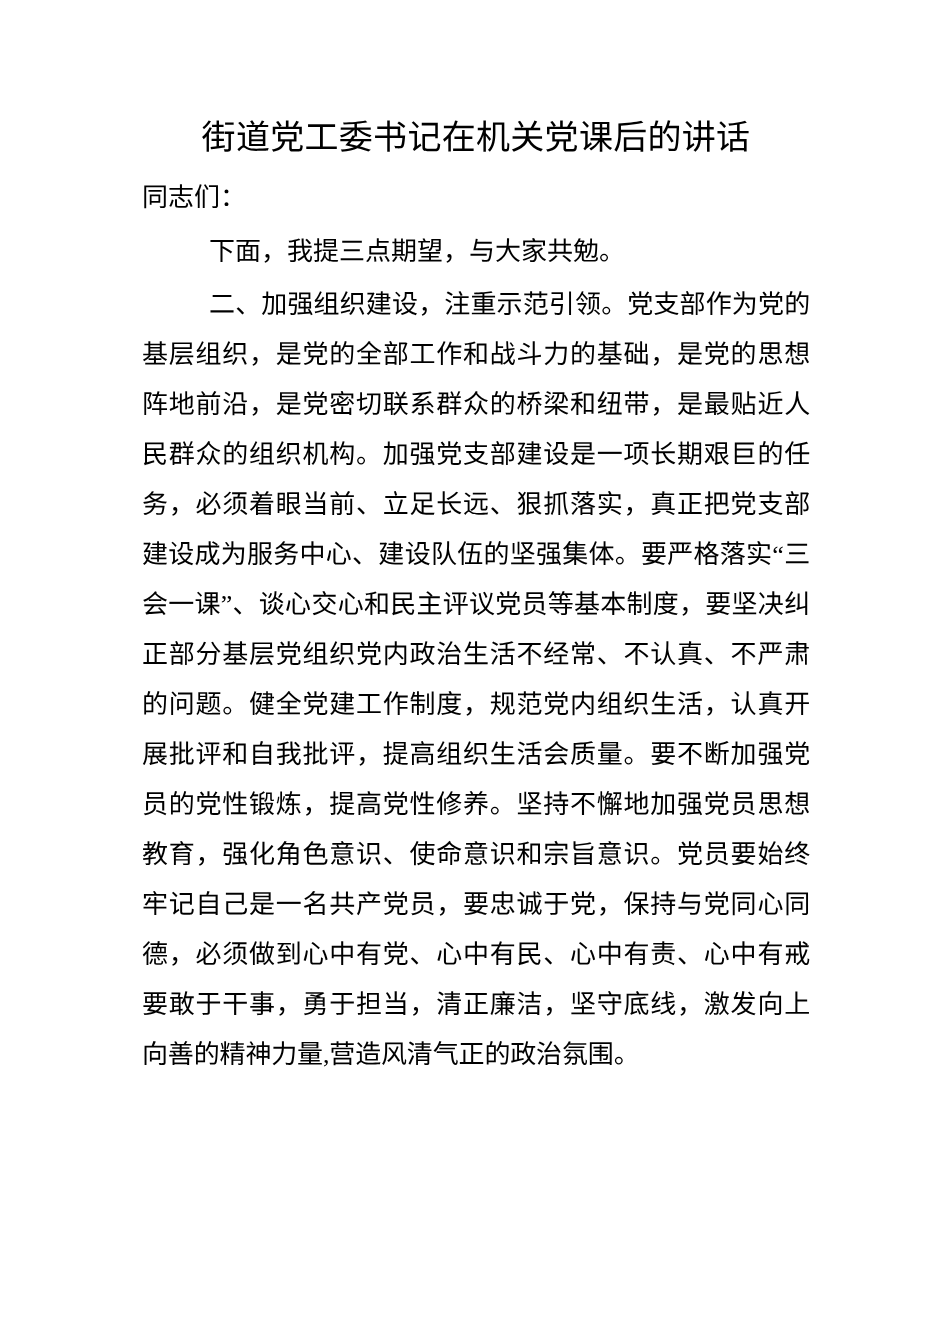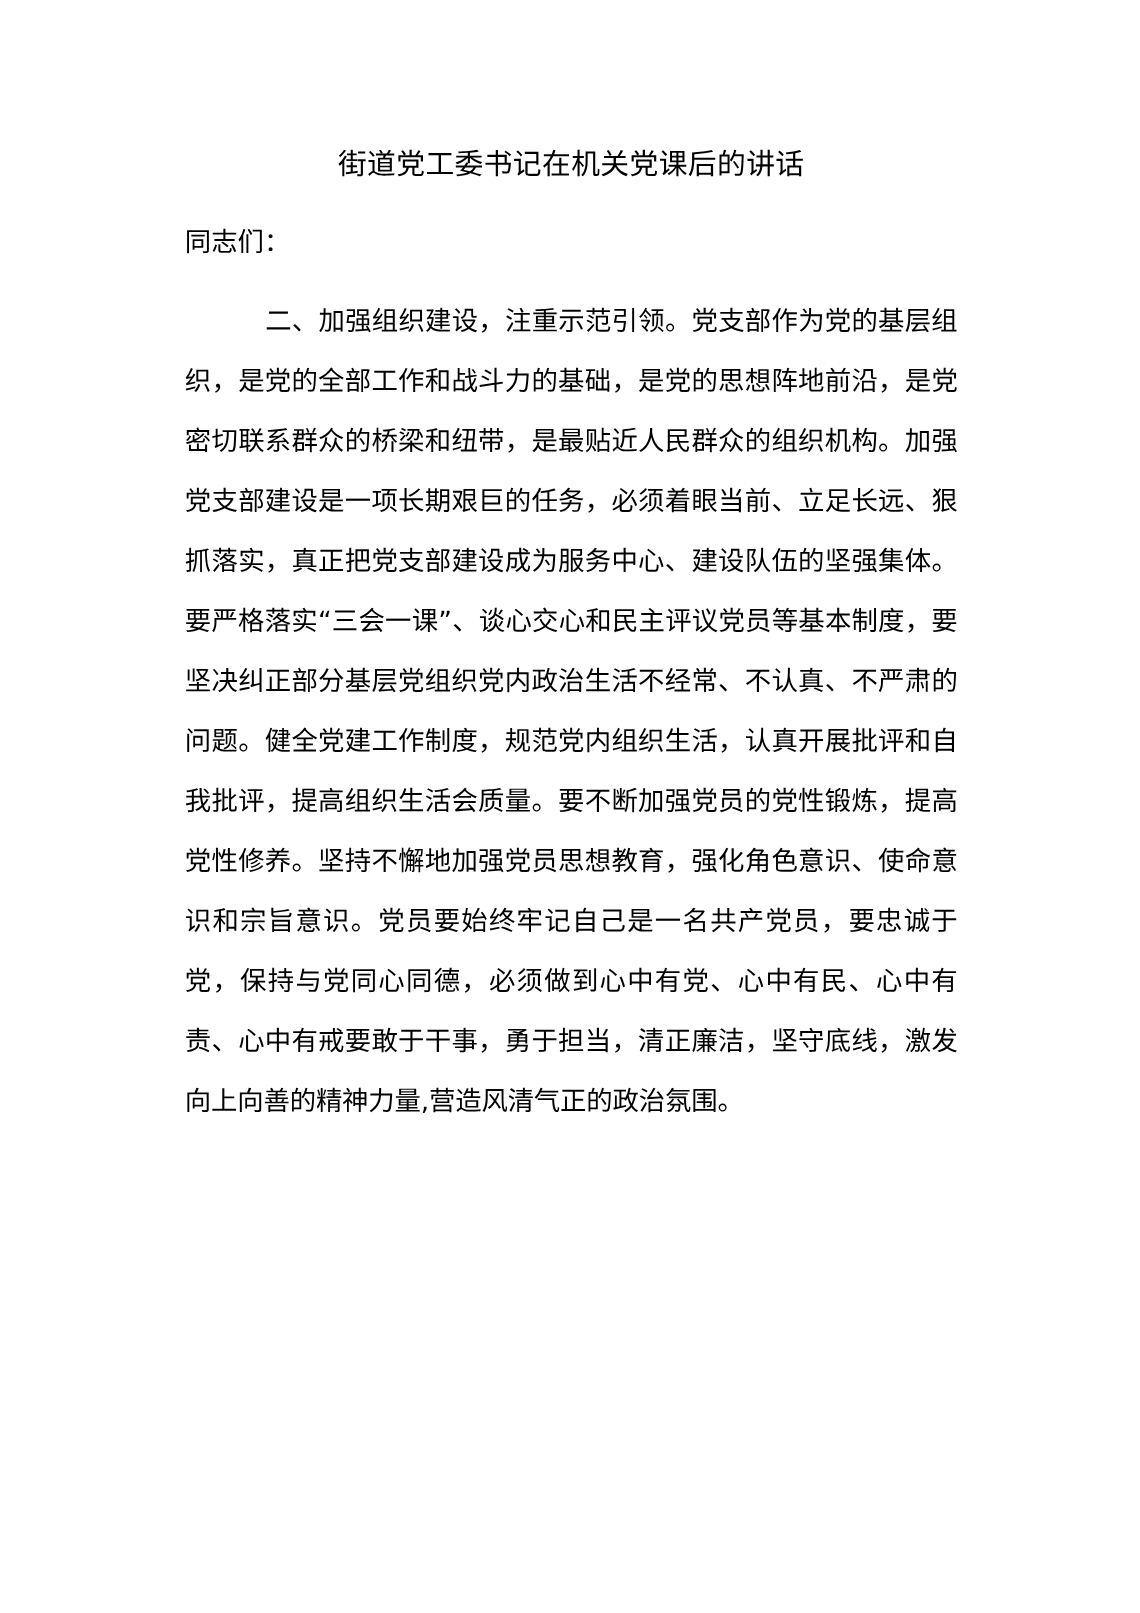--- a/index.html
+++ b/index.html
@@ -21,53 +21,55 @@
     overflow: hidden;
     box-sizing: border-box;
   }
   .doc-body {
     position: absolute;
     left: 138px;
     top: 112px;
     width: 676px;
   }
   .doc-title {
-    font-size: 24px;
+    font-size: 34px;
     line-height: 50px;
     text-align: center;
     font-weight: 400;
     letter-spacing: 0.3px;
     margin: 0 0 10px 0;
     white-space: nowrap;
   }
   .para {
-    font-size: 22px;
+    font-size: 26px;
     line-height: 50px;
     text-align: justify;
     text-justify: inter-character;
     text-align-last: left;
-    margin: 16px;
+    margin: 4px;
     letter-spacing: 0;
     word-break: break-all;
   }
   .para.indent {
     text-indent: 67px;
   }
   .para.tight {
     letter-spacing: -0.15px;
+    font-family: Liberation Serif, serif;
   }
 </style>
 </head>
 <body>
 
 <div class="page">
   <div class="doc-body">
 
     <h1 class="doc-title">街道党工委书记在机关党课后的讲话</h1>
 
     <p class="para">同志们：</p>
 
+    <p class="para indent">下面，我提三点期望，与大家共勉。</p>
 
     <p class="para indent tight">二、加强组织建设，注重示范引领。党支部作为党的基层组织，是党的全部工作和战斗力的基础，是党的思想阵地前沿，是党密切联系群众的桥梁和纽带，是最贴近人民群众的组织机构。加强党支部建设是一项长期艰巨的任务，必须着眼当前、立足长远、狠抓落实，真正把党支部建设成为服务中心、建设队伍的坚强集体。要严格落实“三会一课”、谈心交心和民主评议党员等基本制度，要坚决纠正部分基层党组织党内政治生活不经常、不认真、不严肃的问题。健全党建工作制度，规范党内组织生活，认真开展批评和自我批评，提高组织生活会质量。要不断加强党员的党性锻炼，提高党性修养。坚持不懈地加强党员思想教育，强化角色意识、使命意识和宗旨意识。党员要始终牢记自己是一名共产党员，要忠诚于党，保持与党同心同德，必须做到心中有党、心中有民、心中有责、心中有戒要敢于干事，勇于担当，清正廉洁，坚守底线，激发向上向善的精神力量,营造风清气正的政治氛围。</p>
 
 
   </div>
 </div>
 
 </body></html>

